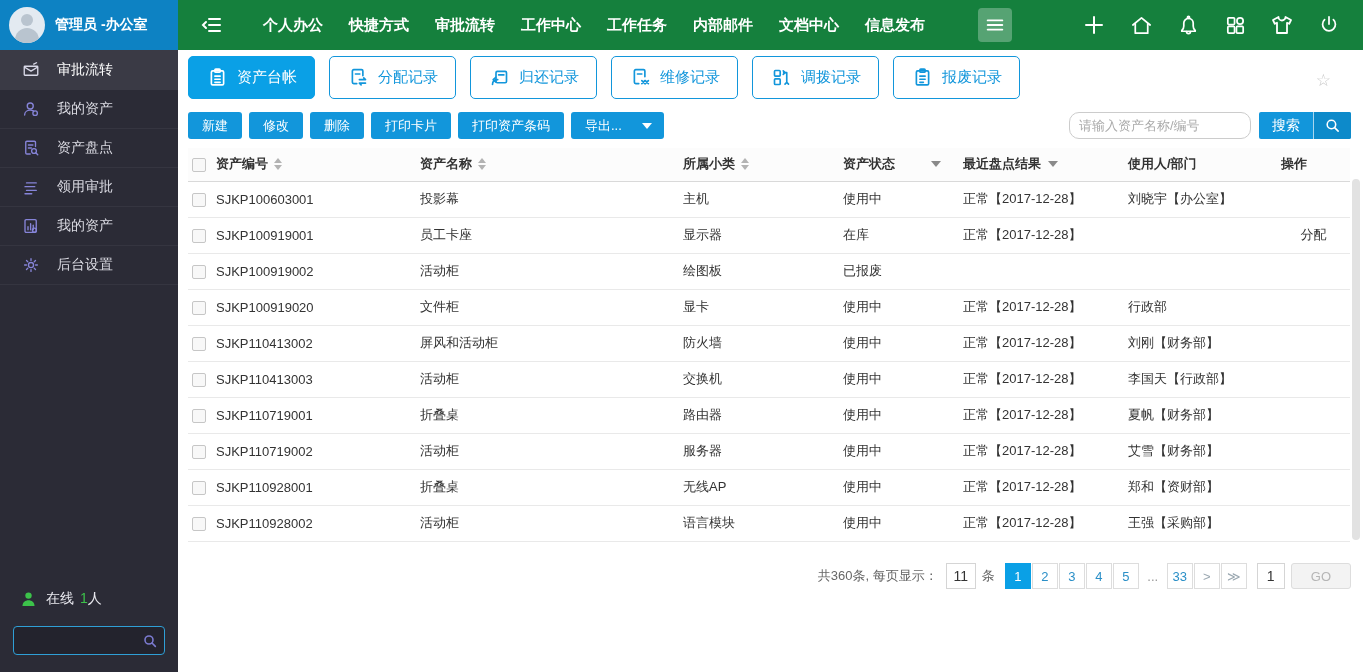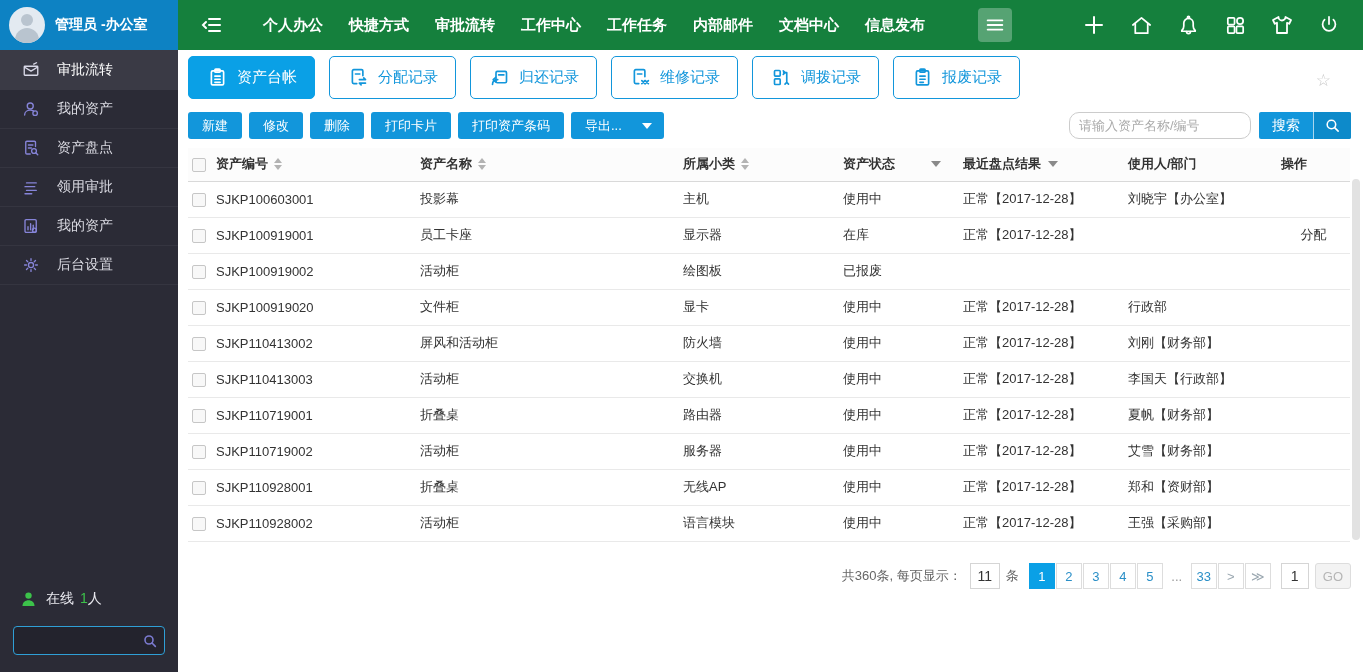--- a/index.html
+++ b/index.html
@@ -69,21 +69,21 @@
   .pagination { position:absolute; right:12px; top:513px; display:flex; align-items:center; font-size:13px; color:#666; }
   .pagination .summary { margin-right:8px; }
   .size-input { width:30px; height:26px; border:1px solid #d5d5d5; text-align:center; font-size:14px; color:#333; outline:none; font-family:inherit; }
   .pagination .unit { margin:0 10px 0 6px; }
   .pages { display:flex; align-items:center; gap:1px; }
   .page { min-width:26px; height:26px; border:1px solid #ddd; display:flex; align-items:center; justify-content:center; font-size:13px; color:#2a8fc7; background:#fff; cursor:pointer; padding:0 4px; }
   .page.active { background:#0aa0e6; border-color:#0aa0e6; color:#fff; }
   .page.ellipsis { border:none; color:#999; cursor:default; }
   .page.arrow { color:#9aa7b0; }
   .jump-input { width:28px; height:26px; border:1px solid #d5d5d5; text-align:center; font-size:14px; color:#333; margin-left:10px; outline:none; font-family:inherit; }
-  .go-btn { height:26px; border:1px solid #ddd; background:#f3f3f3; color:#b5b5b5; font-size:13px; border-radius:3px; margin-left:6px; padding:0 7px; cursor:pointer; font-family:inherit; }
+  .go-btn { height:26px; border:1px solid #ddd; background:#f3f3f3; color:#b5b5b5; font-size:13px; border-radius:3px; margin-left:6px; padding:0 19px; cursor:pointer; font-family:inherit; }
 
   svg { display:block; }
 </style>
 </head>
 <body>
 
 <div class="app">
 
   <div class="topbar">
     <div class="userbox">

